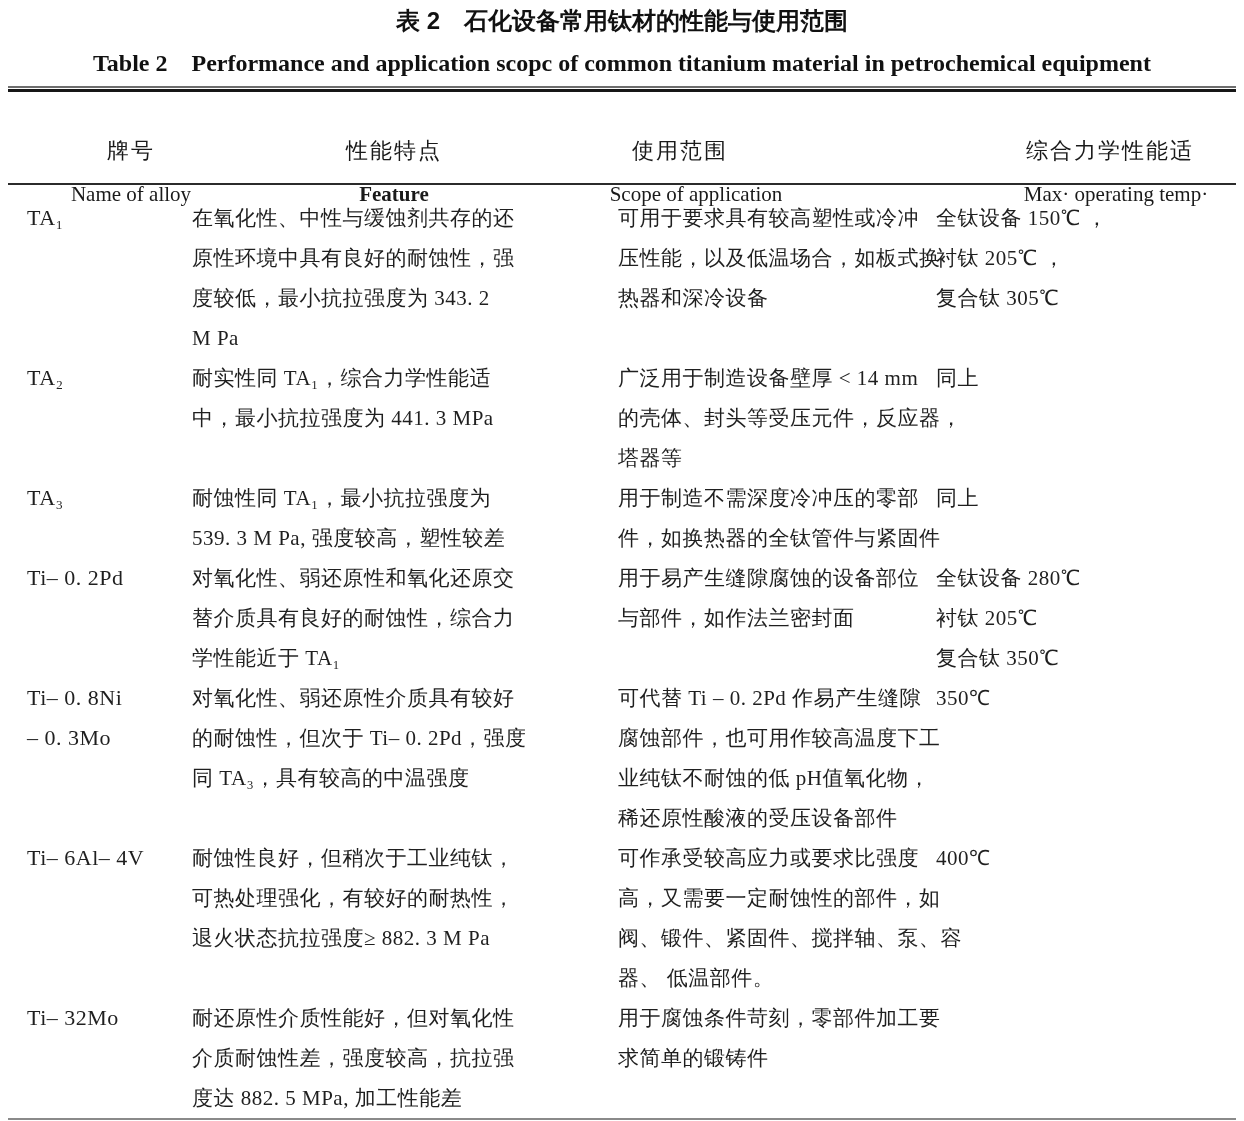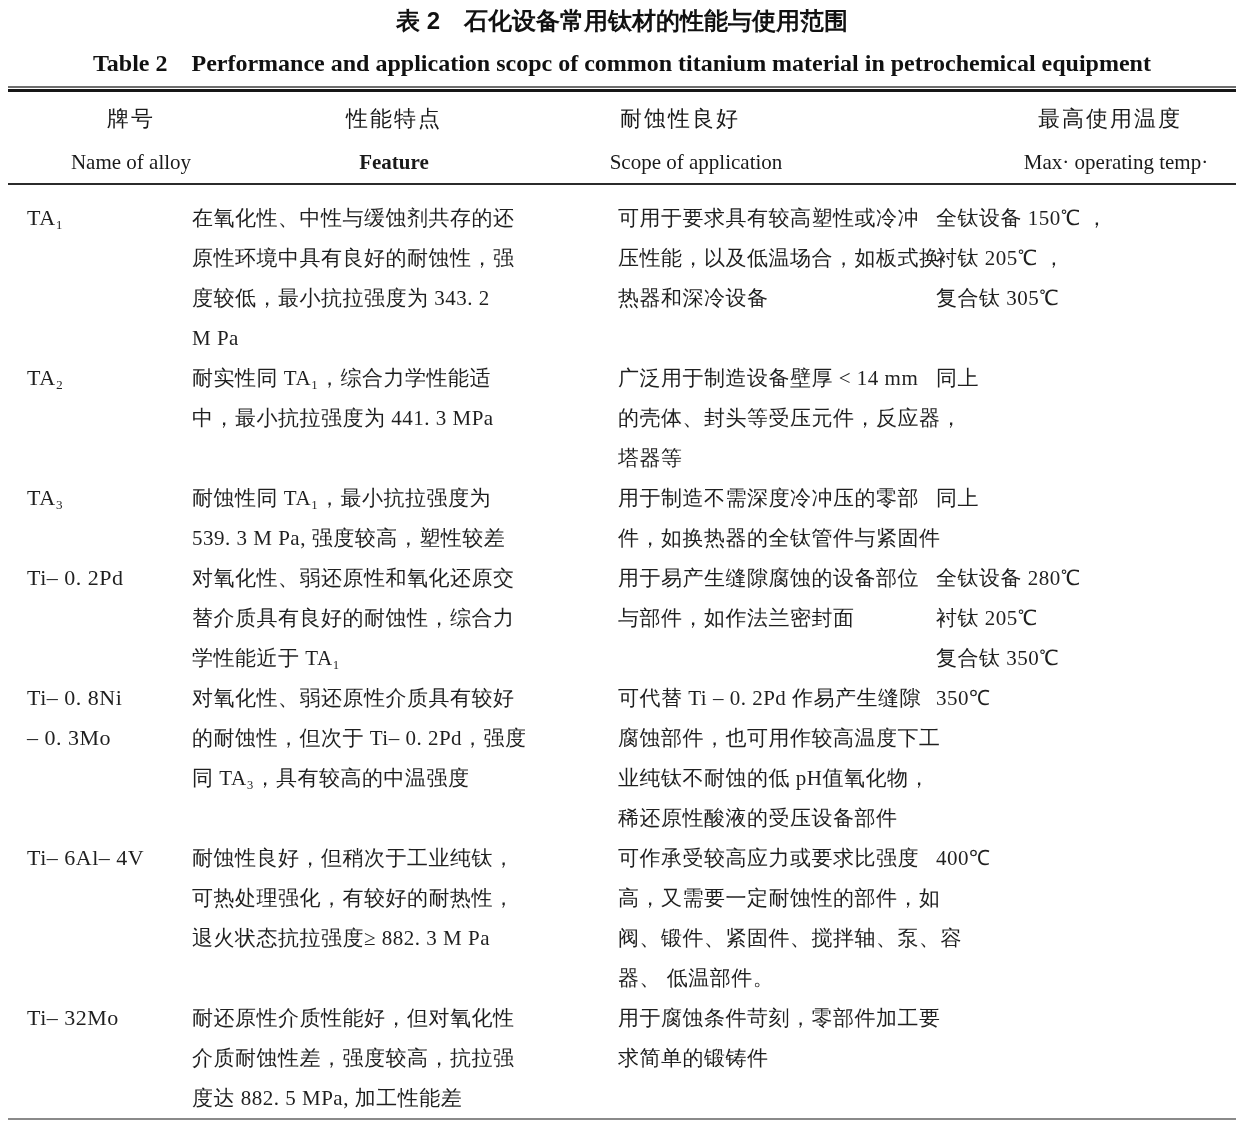--- a/index.html
+++ b/index.html
@@ -33,20 +33,21 @@
   }
   .rule { margin:0 8px; }
   .rule-top    { margin-top:8px; height:1px; border-top:2px solid #6e6e6e; border-bottom:3px solid #171717; }
   .rule-mid    { border-top:2px solid #2b2b2b; }
   .rule-bottom { height:1px; border-top:2px solid #8a8a8a; border-bottom:3px solid #171717; }
   .thead { position:relative; height:91px; }
   .hcell {
     position:absolute;
     transform:translateX(-50%);
     white-space:pre;
+    margin-top:32px;
   }
   .hcn { top:12px; font-size:22px; letter-spacing:2px; color:#1a1a1a; }
   .hen { top:58px; font-size:21px; color:#1a1a1a; }
   .h-name-cn    { left:131px; }
   .h-name-en    { left:131px; }
   .h-feature-cn { left:394px; }
   .h-feature-en { left:394px;font-weight:bold; }
   .h-scope-cn   { left:680px; }
   .h-scope-en   { left:696px; }
   .h-temp-cn    { left:1110px; }
@@ -76,23 +77,23 @@
   <div class="title-cn">表 2　石化设备常用钛材的性能与使用范围</div>
   <div class="title-en">Table 2　Performance and application scopc of common titanium material in petrochemical equipment</div>
 
   <div class="rule rule-top"></div>
 
   <div class="thead">
     <span class="hcell hcn h-name-cn">牌号</span>
     <span class="hcell hen h-name-en">Name of alloy</span>
     <span class="hcell hcn h-feature-cn">性能特点</span>
     <span class="hcell hen h-feature-en">Feature</span>
-    <span class="hcell hcn h-scope-cn">耐蚀性良好</span>
+    <span class="hcell hcn h-scope-cn">使用范围</span>
     <span class="hcell hen h-scope-en">Scope of application</span>
-    <span class="hcell hcn h-temp-cn">最高使用温度</span>
+    <span class="hcell hcn h-temp-cn">综合力学性能适</span>
     <span class="hcell hen h-temp-en">Max· operating temp·</span>
   </div>
 
   <div class="rule rule-mid"></div>
 
   <div class="tbody">
 
     <div class="trow">
       <div class="cell name">TA₁</div>
       <div class="cell feature">在氧化性、中性与缓蚀剂共存的还

